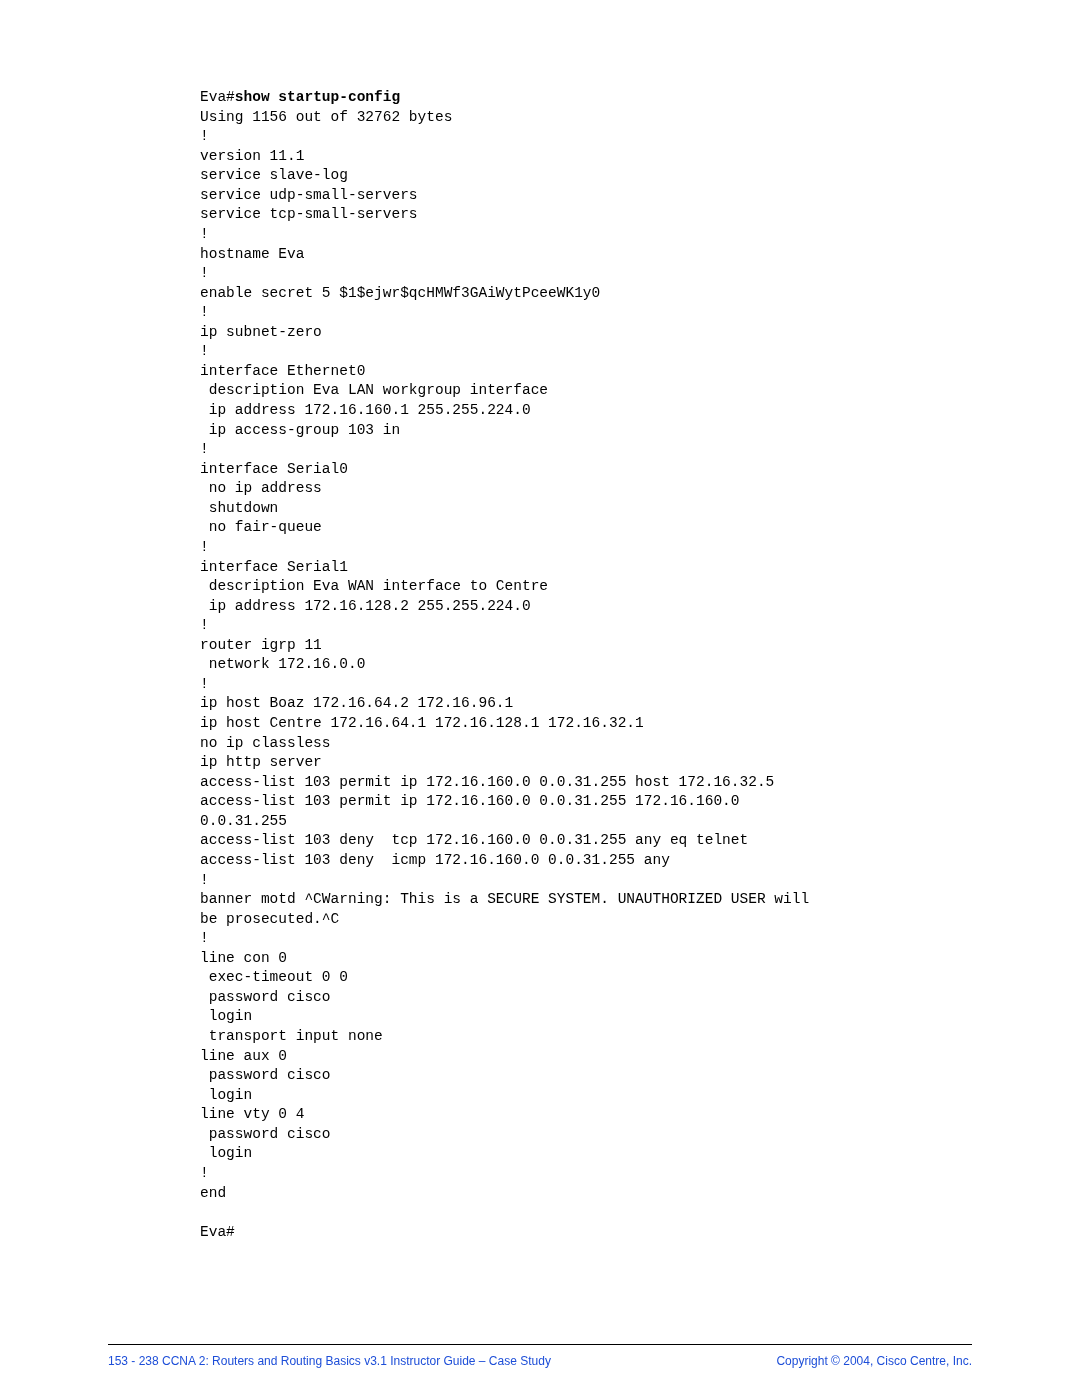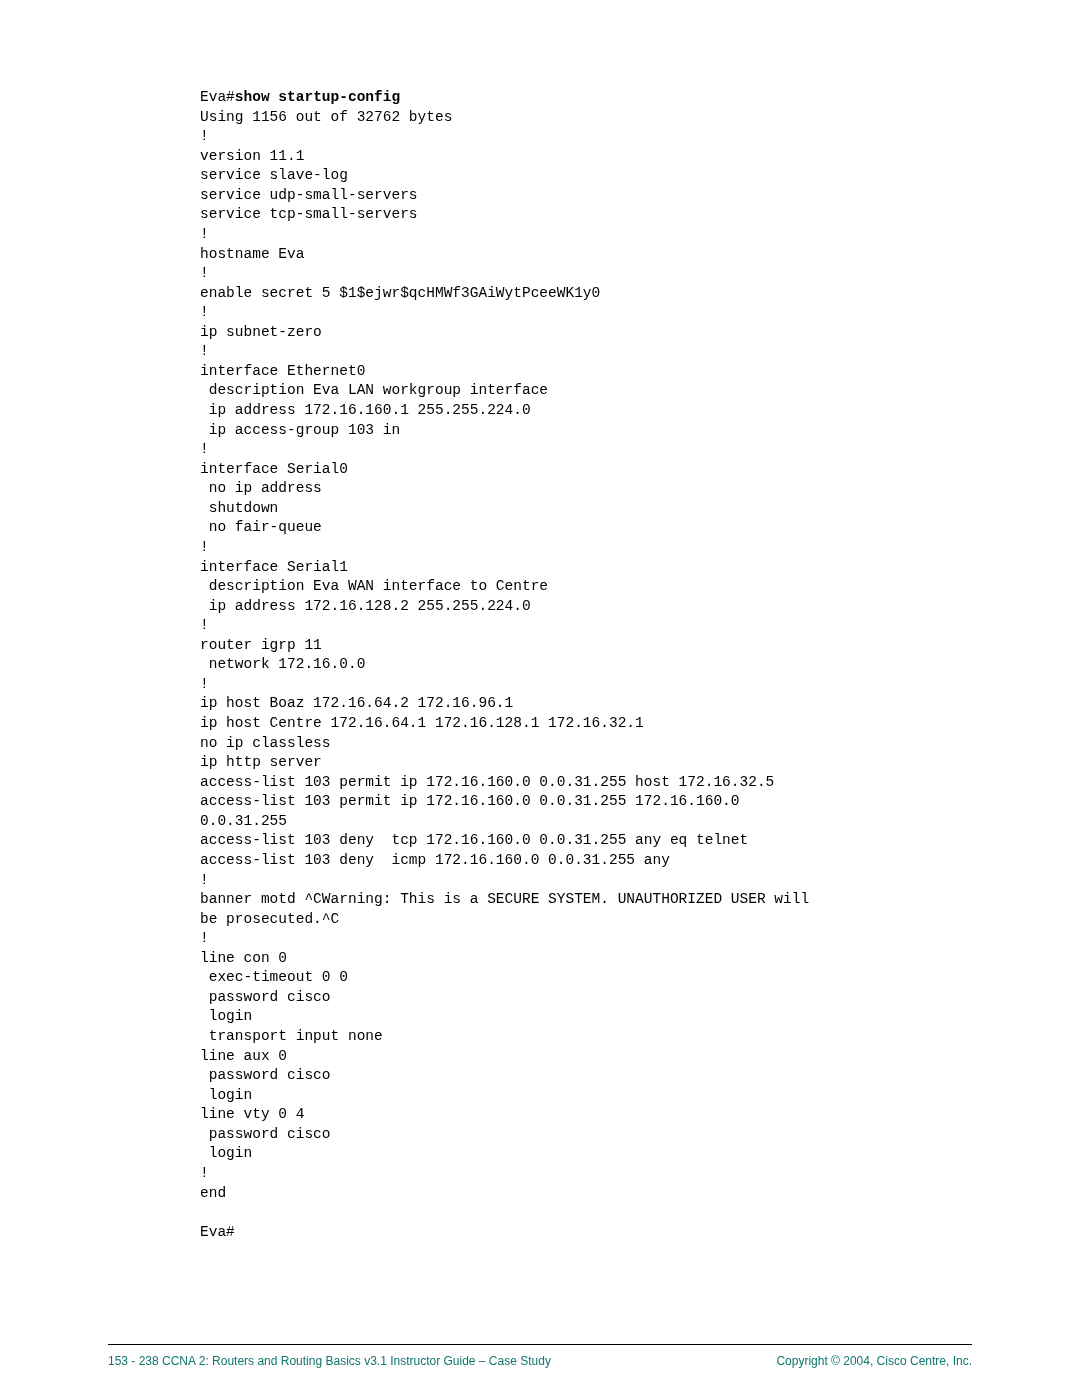--- a/index.html
+++ b/index.html
@@ -36,21 +36,21 @@
     bottom: 52px;
     border-top: 1.5px solid #000000;
   }
   .footer {
     position: absolute;
     left: 108px;
     right: 108px;
     bottom: 28px;
     font-family: Arial, Helvetica, sans-serif;
     font-size: 12px;
-    color: #0f766e;
+    color: #1d4ed8;
     display: flex;
     justify-content: space-between;
   }
 </style>
 </head>
 <body>
 
 <div class="page">
   <div class="code-block"><span class="prompt">Eva#</span><span class="cmd">show startup-config</span>
 <span>Using 1156 out of 32762 bytes

